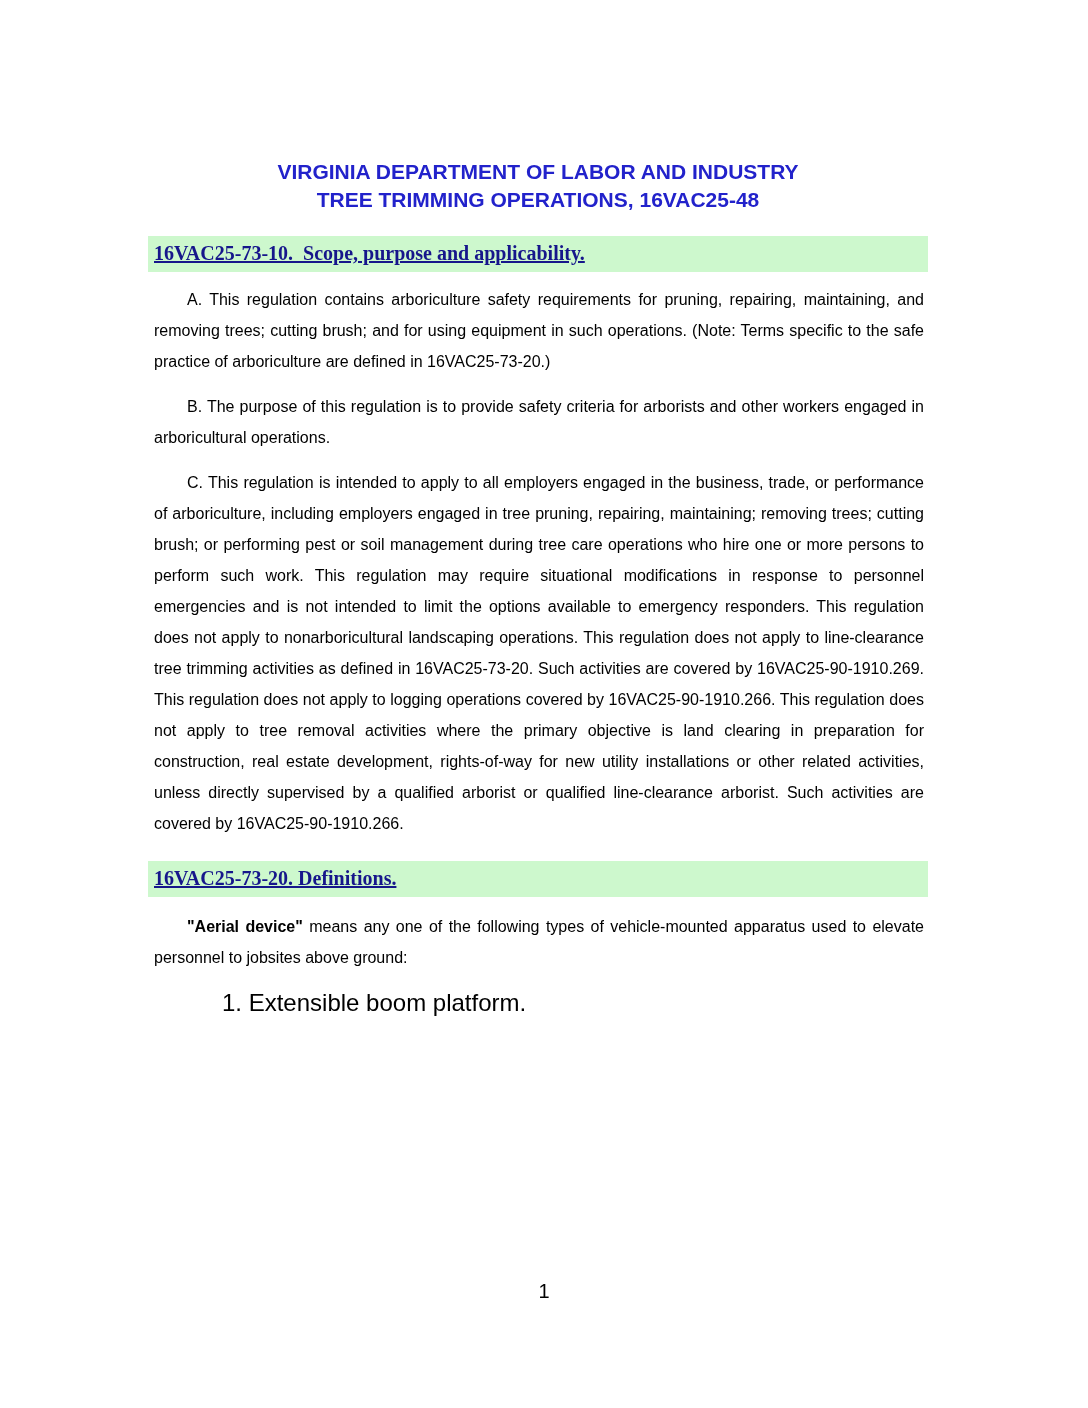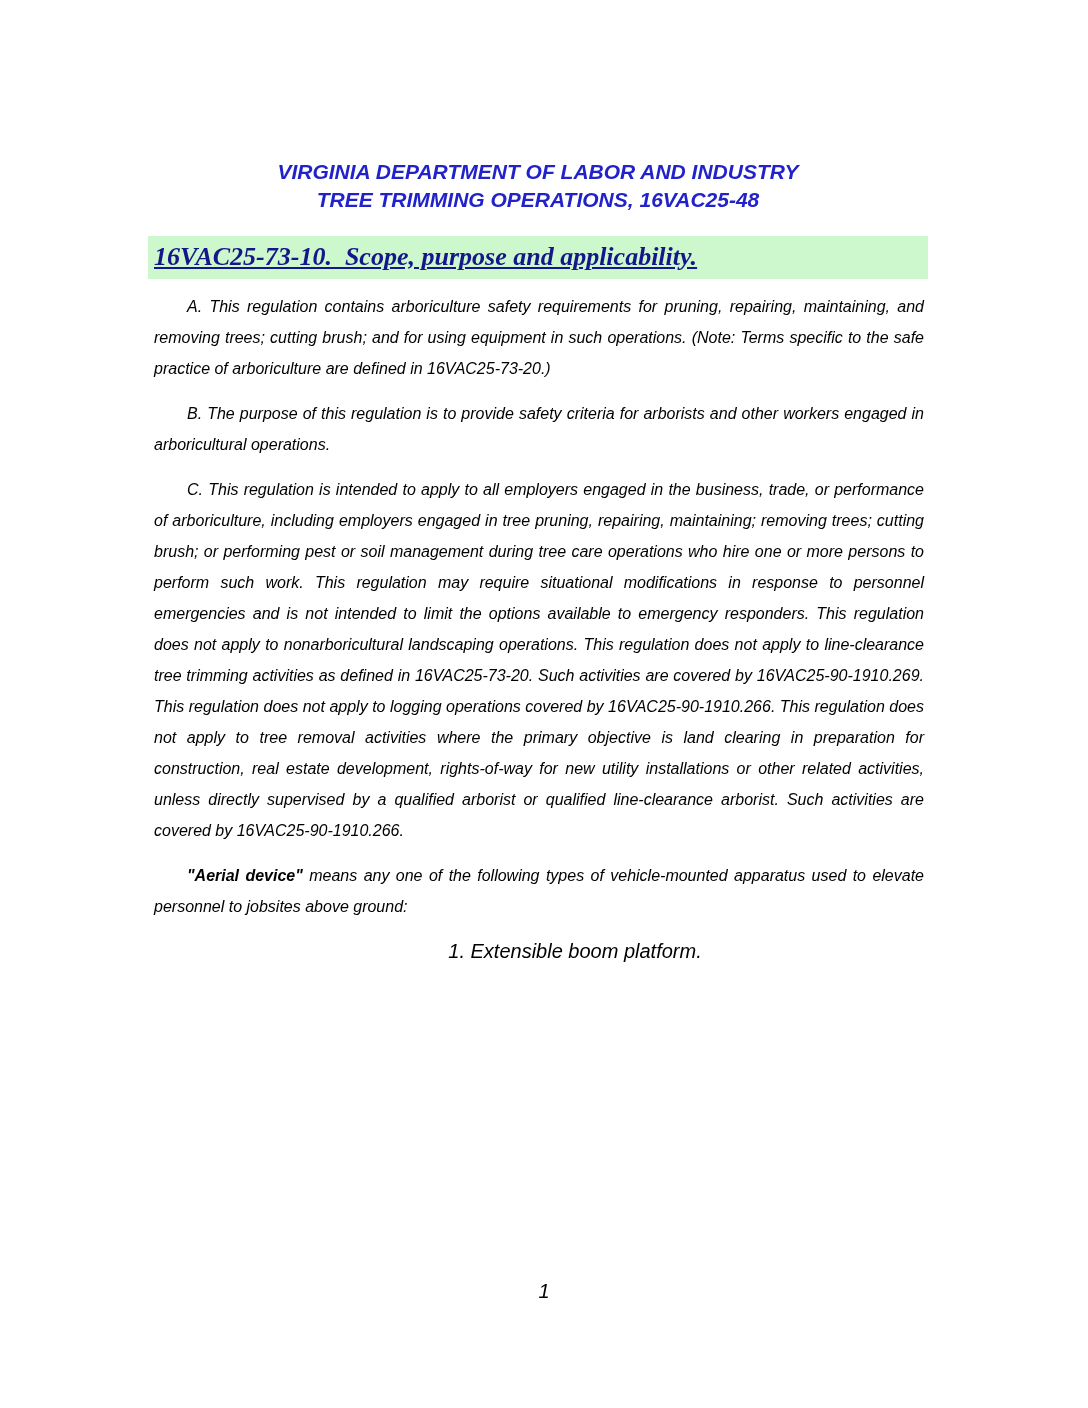--- a/index.html
+++ b/index.html
@@ -9,21 +9,20 @@
   }
   .sheet {
     position: relative;
     width: 1088px;
     height: 1408px;
     background: #ffffff;
     font-family: "Liberation Sans", sans-serif;
     color: #000000;
     overflow: hidden;
     box-sizing: border-box;
-    font-style: italic;
   }
   .content {
     position: absolute;
     left: 148px;
     top: 158px;
     width: 780px;
   }
   .doc-header {
     text-align: center;
     font-weight: bold;
@@ -34,42 +33,42 @@
   }
   .section-heading {
     background: #CDF8CD;
     padding: 6px 4px 7px 6px;
     margin-top: 22px;
     margin-bottom: 12px;
   }
   .section-heading .heading-text {
     font-family: "Liberation Serif", serif;
     font-weight: bold;
-    font-size: 26px;
+    font-size: 20px;
     color: #16168B;
     text-decoration: underline;
     white-space: pre-wrap;
   }
   p.body-para {
     margin: 14px 0 0 0;
     padding: 0 4px 0 6px;
     font-size: 16px;
     line-height: 31px;
     text-align: justify;
     text-indent: 33px;
   }
   p.first-after-heading {
     margin-top: 12px;
   }
   p.list-item {
     margin: 14px 0 0 0;
     padding-left: 74px;
-    font-size: 20px;
+    font-size: 24px;
     line-height: 31px;
-    text-align: center;
+    text-align: left;
     text-indent: 0;
   }
   .bold-term {
     font-weight: bold;
   }
   .page-number {
     position: absolute;
     left: 0;
     top: 1276px;
     width: 1088px;
@@ -91,20 +90,23 @@
     </div>
 
     <div class="section-heading">
       <span class="heading-text">16VAC25-73-10.  Scope, purpose and applicability.</span>
     </div>
 
     <p class="body-para first-after-heading">A. This regulation contains arboriculture safety requirements for pruning, repairing, maintaining, and removing trees; cutting brush; and for using equipment in such operations. (Note: Terms specific to the safe practice of arboriculture are defined in 16VAC25-73-20.)</p>
     <p class="body-para">B. The purpose of this regulation is to provide safety criteria for arborists and other workers engaged in arboricultural operations.</p>
     <p class="body-para">C. This regulation is intended to apply to all employers engaged in the business, trade, or performance of arboriculture, including employers engaged in tree pruning, repairing, maintaining; removing trees; cutting brush; or performing pest or soil management during tree care operations who hire one or more persons to perform such work. This regulation may require situational modifications in response to personnel emergencies and is not intended to limit the options available to emergency responders. This regulation does not apply to nonarboricultural landscaping operations. This regulation does not apply to line-clearance tree trimming activities as defined in 16VAC25-73-20. Such activities are covered by 16VAC25-90-1910.269. This regulation does not apply to logging operations covered by 16VAC25-90-1910.266. This regulation does not apply to tree removal activities where the primary objective is land clearing in preparation for construction, real estate development, rights-of-way for new utility installations or other related activities, unless directly supervised by a qualified arborist or qualified line-clearance arborist. Such activities are covered by 16VAC25-90-1910.266.</p>
 
+    <div class="section-heading">
+      <span class="heading-text">16VAC25-73-20. Definitions.</span>
+    </div>
 
 
     <p class="body-para"><span class="bold-term">"Aerial device"</span><span> means any one of the following types of vehicle-mounted apparatus used to elevate personnel to jobsites above ground:</span></p>
 
     <p class="list-item">1. Extensible boom platform.</p>
 
   </div>
 
   <div class="page-number">1</div>
 </div>

